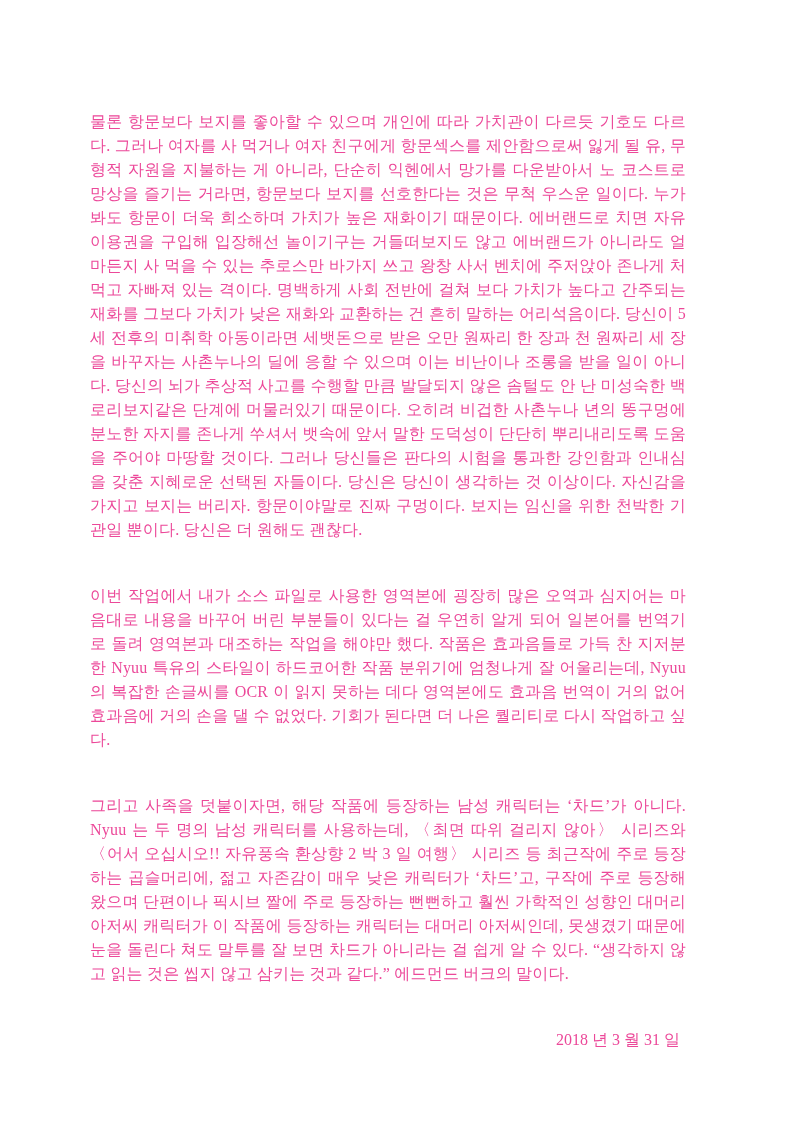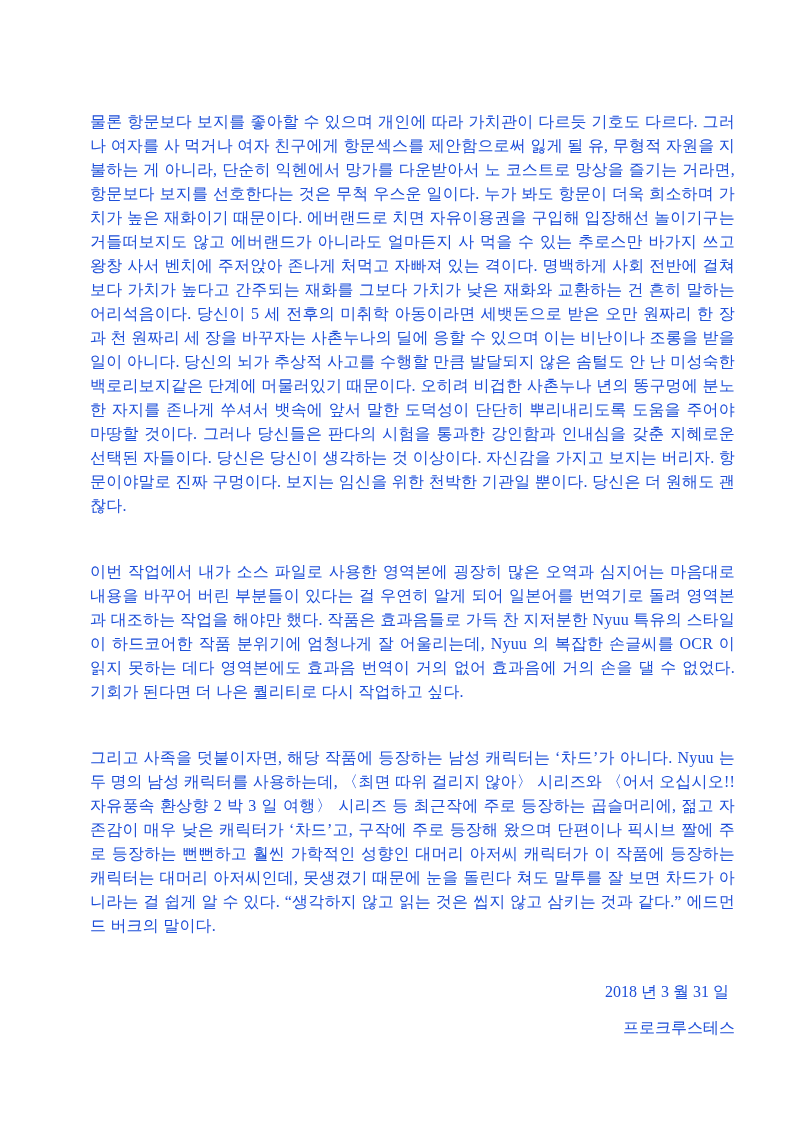--- a/index.html
+++ b/index.html
@@ -7,23 +7,23 @@
     padding: 0;
     background: #ffffff;
   }
   .page {
     position: relative;
     width: 793px;
     height: 1122px;
     margin: 0 auto;
     background: #ffffff;
     box-sizing: border-box;
-    padding: 110px 58px 0 90px;
+    padding: 110px 107px 0 90px;
     font-family: "Liberation Serif", "DejaVu Serif", serif;
-    color: #1d4ed8;
+    color: #ec4899;
     overflow: hidden;
   }
   .para {
     margin: 0 0 42px 0;
     font-size: 16px;
     line-height: 24px;
     text-align: justify;
     text-justify: inter-word;
     word-break: normal;
     letter-spacing: 0.2px;
@@ -47,16 +47,15 @@
 <div class="page">
 
   <p class="para">물론 항문보다 보지를 좋아할 수 있으며 개인에 따라 가치관이 다르듯 기호도 다르다. 그러나 여자를 사 먹거나 여자 친구에게 항문섹스를 제안함으로써 잃게 될 유, 무형적 자원을 지불하는 게 아니라, 단순히 익헨에서 망가를 다운받아서 노 코스트로 망상을 즐기는 거라면, 항문보다 보지를 선호한다는 것은 무척 우스운 일이다. 누가 봐도 항문이 더욱 희소하며 가치가 높은 재화이기 때문이다. 에버랜드로 치면 자유이용권을 구입해 입장해선 놀이기구는 거들떠보지도 않고 에버랜드가 아니라도 얼마든지 사 먹을 수 있는 추로스만 바가지 쓰고 왕창 사서 벤치에 주저앉아 존나게 처먹고 자빠져 있는 격이다. 명백하게 사회 전반에 걸쳐 보다 가치가 높다고 간주되는 재화를 그보다 가치가 낮은 재화와 교환하는 건 흔히 말하는 어리석음이다. 당신이 5 세 전후의 미취학 아동이라면 세뱃돈으로 받은 오만 원짜리 한 장과 천 원짜리 세 장을 바꾸자는 사촌누나의 딜에 응할 수 있으며 이는 비난이나 조롱을 받을 일이 아니다. 당신의 뇌가 추상적 사고를 수행할 만큼 발달되지 않은 솜털도 안 난 미성숙한 백로리보지같은 단계에 머물러있기 때문이다. 오히려 비겁한 사촌누나 년의 똥구멍에 분노한 자지를 존나게 쑤셔서 뱃속에 앞서 말한 도덕성이 단단히 뿌리내리도록 도움을 주어야 마땅할 것이다. 그러나 당신들은 판다의 시험을 통과한 강인함과 인내심을 갖춘 지혜로운 선택된 자들이다. 당신은 당신이 생각하는 것 이상이다. 자신감을 가지고 보지는 버리자. 항문이야말로 진짜 구멍이다. 보지는 임신을 위한 천박한 기관일 뿐이다. 당신은 더 원해도 괜찮다.</p>
 
   <p class="para">이번 작업에서 내가 소스 파일로 사용한 영역본에 굉장히 많은 오역과 심지어는 마음대로 내용을 바꾸어 버린 부분들이 있다는 걸 우연히 알게 되어 일본어를 번역기로 돌려 영역본과 대조하는 작업을 해야만 했다. 작품은 효과음들로 가득 찬 지저분한 Nyuu 특유의 스타일이 하드코어한 작품 분위기에 엄청나게 잘 어울리는데, Nyuu 의 복잡한 손글씨를 OCR 이 읽지 못하는 데다 영역본에도 효과음 번역이 거의 없어 효과음에 거의 손을 댈 수 없었다. 기회가 된다면 더 나은 퀄리티로 다시 작업하고 싶다.</p>
 
   <p class="para">그리고 사족을 덧붙이자면, 해당 작품에 등장하는 남성 캐릭터는 ‘차드’가 아니다. Nyuu 는 두 명의 남성 캐릭터를 사용하는데, 〈최면 따위 걸리지 않아〉 시리즈와 〈어서 오십시오!! 자유풍속 환상향 2 박 3 일 여행〉 시리즈 등 최근작에 주로 등장하는 곱슬머리에, 젊고 자존감이 매우 낮은 캐릭터가 ‘차드’고, 구작에 주로 등장해 왔으며 단편이나 픽시브 짤에 주로 등장하는 뻔뻔하고 훨씬 가학적인 성향인 대머리 아저씨 캐릭터가 이 작품에 등장하는 캐릭터는 대머리 아저씨인데, 못생겼기 때문에 눈을 돌린다 쳐도 말투를 잘 보면 차드가 아니라는 걸 쉽게 알 수 있다. “생각하지 않고 읽는 것은 씹지 않고 삼키는 것과 같다.” 에드먼드 버크의 말이다.</p>
 
   <div class="closing">
     <p class="date-line">2018 년 3 월 31 일</p>
-    <p class="signature-line">프로크루스테스</p>
   </div>
 
 </div>
 
 </body></html>

